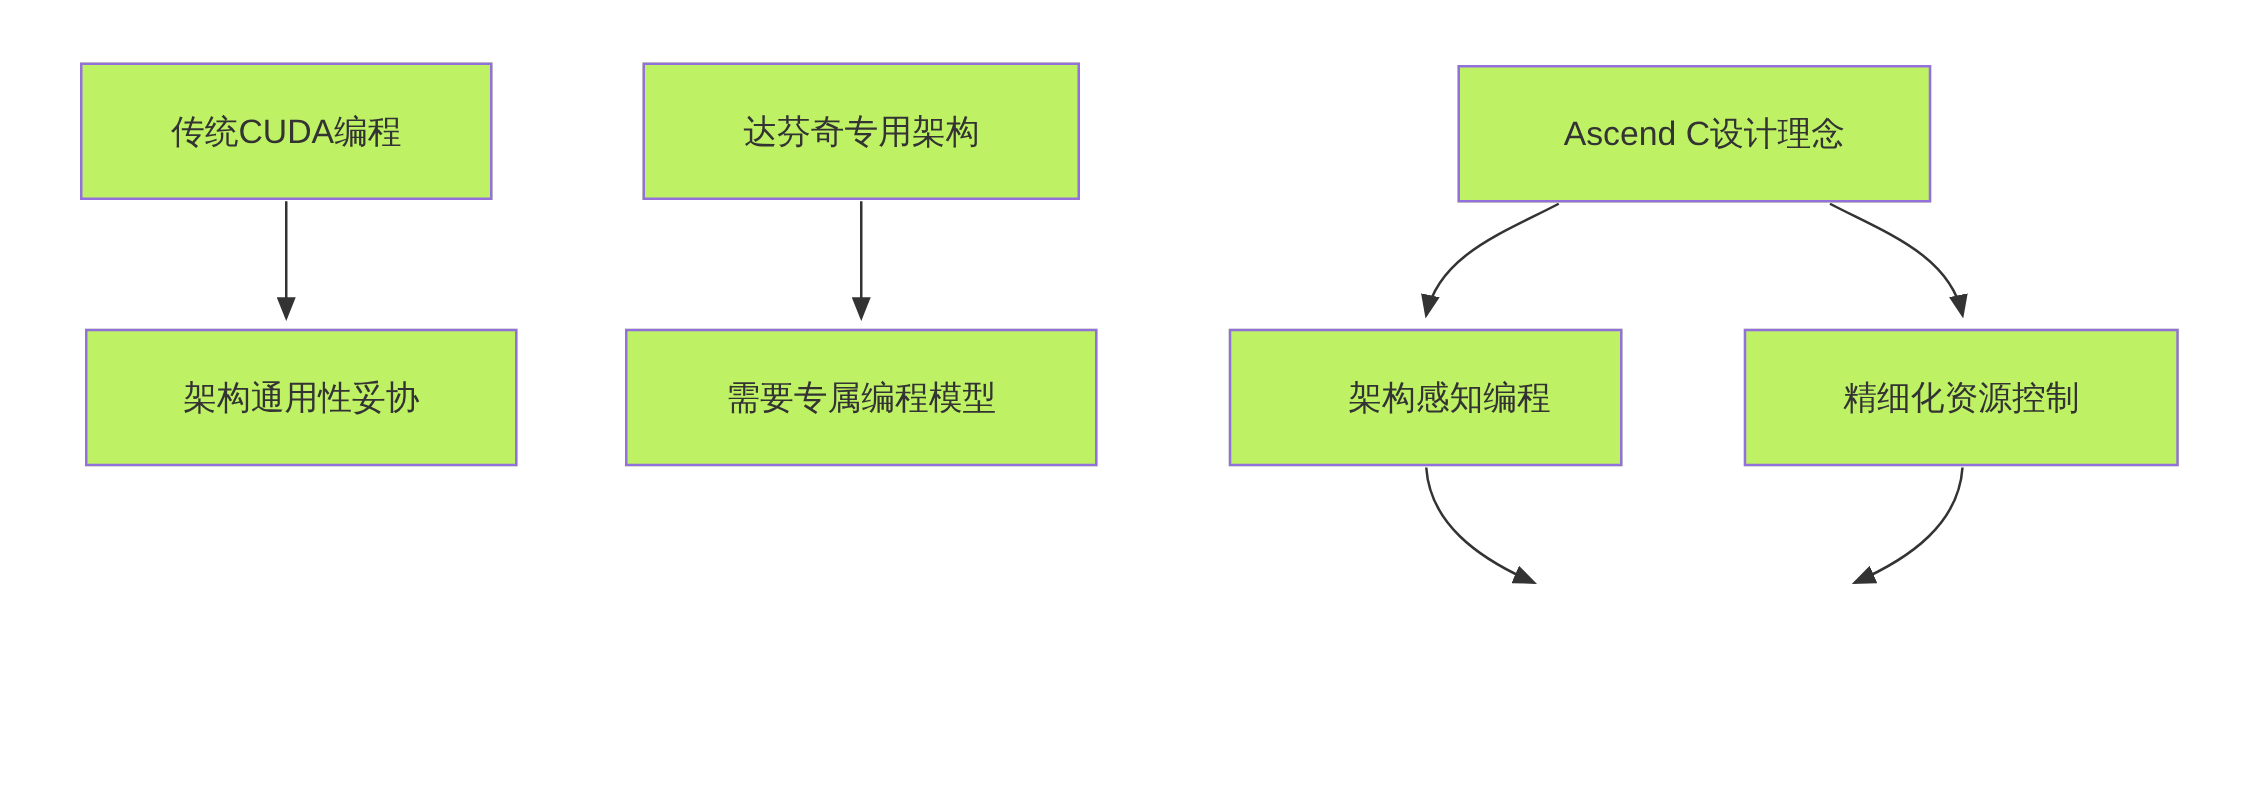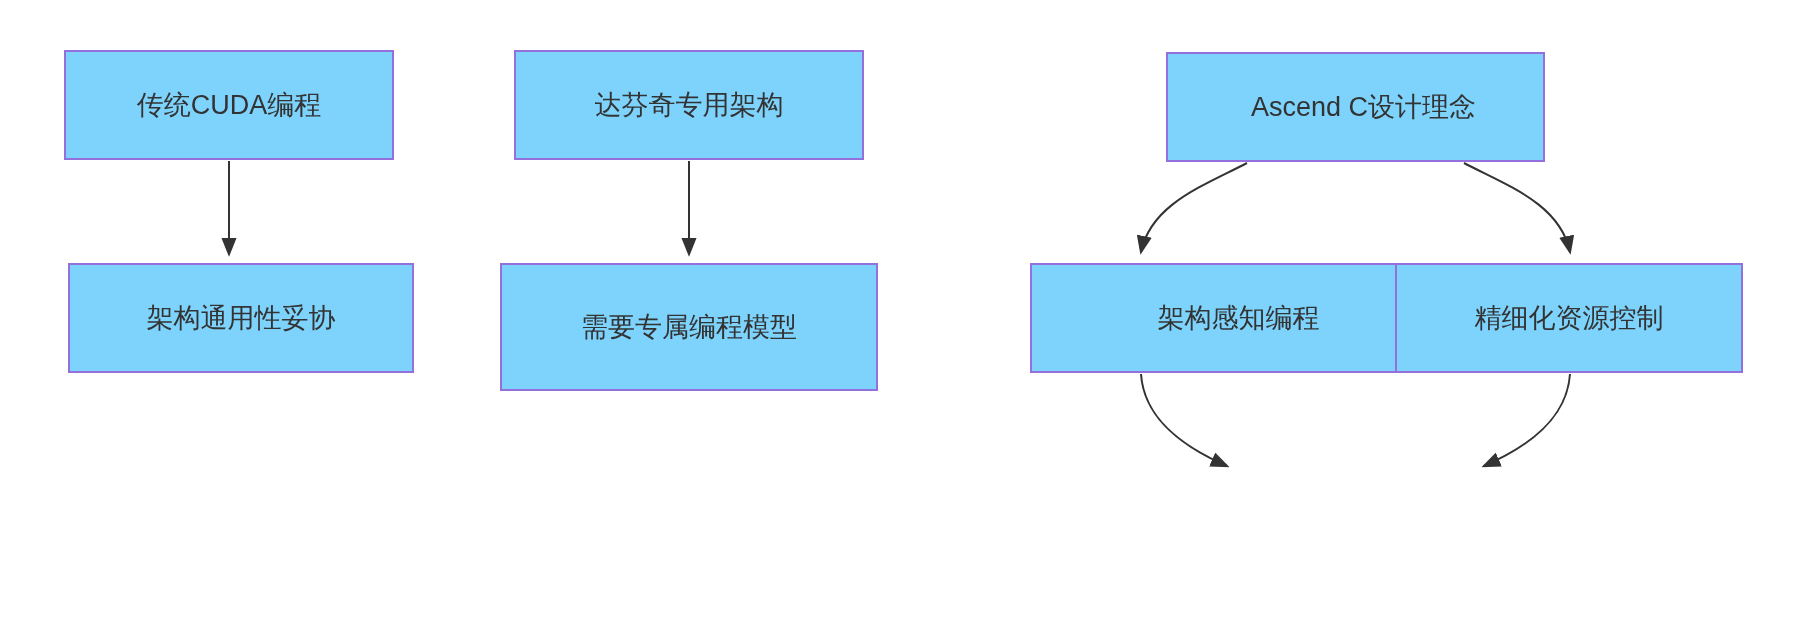--- a/index.html
+++ b/index.html
@@ -24,39 +24,39 @@
     pointer-events: none;
   }
   .edge-path {
     fill: none;
     stroke: #333333;
     stroke-width: 2px;
   }
   .node {
     position: absolute;
     box-sizing: border-box;
-    background: #7dd3fc;
+    background: #bef264;
     border: 2.5px solid #9370DB;
     color: #333333;
     font-size: 27px;
     display: flex;
     align-items: center;
     justify-content: center;
     text-align: center;
     line-height: 1.2;
     white-space: nowrap;
   }
   
   .node-A { left: 64px;   top: 50px;  width: 330px; height: 110px; }
   .node-C { left: 514px;  top: 50px;  width: 350px; height: 110px; }
   .node-E { left: 1166px; top: 52px;  width: 379px; height: 110px; padding-left: 16px; }
   
   .node-B { left: 68px;   top: 263px; width: 346px; height: 110px; }
-  .node-D { left: 500px;  top: 263px; width: 378px; height: 128px; }
-  .node-F { left: 1030px;  top: 263px; width: 379px; height: 110px; padding-left: 38px; }
+  .node-D { left: 500px;  top: 263px; width: 378px; height: 110px; }
+  .node-F { left: 983px;  top: 263px; width: 315px; height: 110px; padding-left: 38px; }
   .node-G { left: 1395px; top: 263px; width: 348px; height: 110px; }
   
   .node-H { left: 1197px; top: 474px; width: 314px; height: 106px; }
 </style>
 </head>
 <body>
 
 <div class="canvas">
 
   <svg class="edges-svg" viewBox="0 0 1796 636" xmlns="http://www.w3.org/2000/svg">

